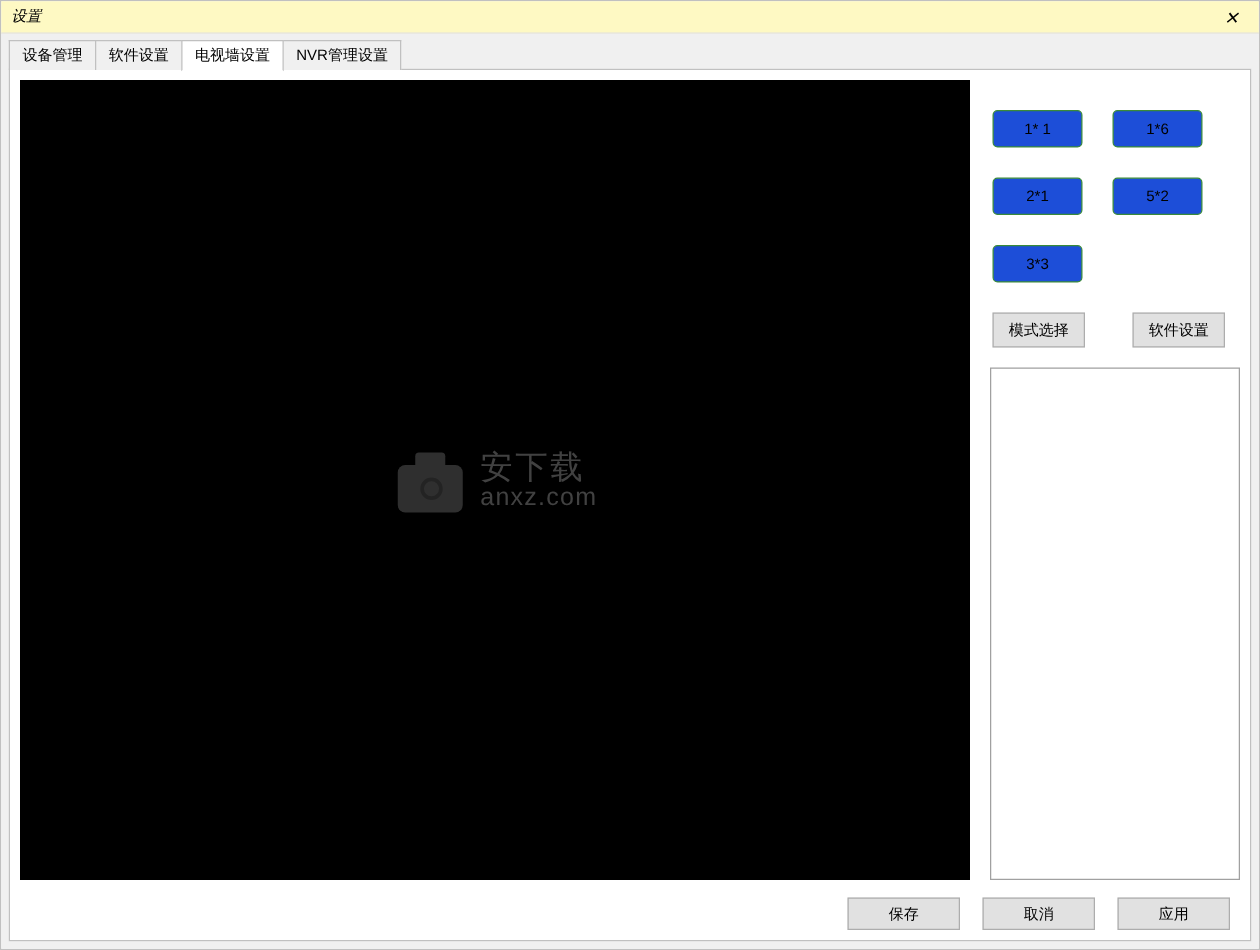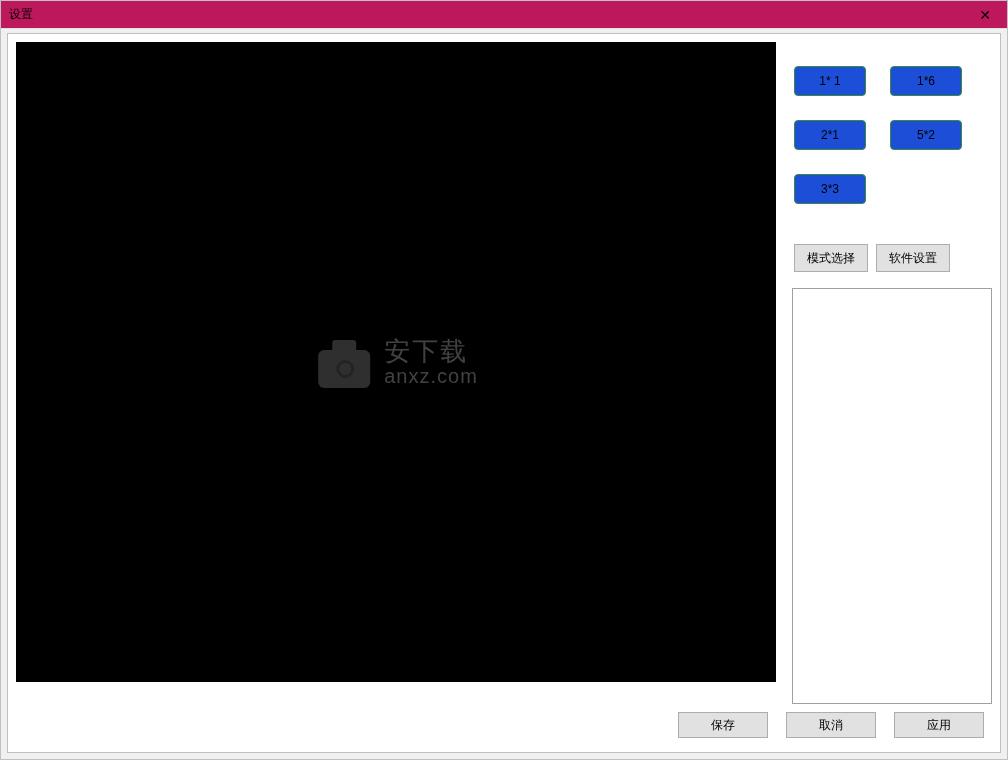--- a/index.html
+++ b/index.html
@@ -19,21 +19,22 @@
   display: flex;
   flex-direction: column;
 }
 .titlebar {
   height: 28px;
   display: flex;
   align-items: center;
   justify-content: space-between;
   padding: 0 4px 0 8px;
   border-bottom: 1px solid #e0e0e0;
-  background: #be185d;
+  background: #fef9c3;
+  font-style: italic;
 }
 .titlebar-title { font-size: 12px; color: #000; }
 .titlebar-close {
   width: 36px; height: 24px;
   display: flex; align-items: center; justify-content: center;
   cursor: pointer; font-size: 14px; color: #000;
 }
 .client {
   flex: 1;
   background: #f0f0f0;
@@ -163,42 +164,42 @@
   border: 1px solid #3a8a3a;
   border-radius: 4px;
   font-size: 12px;
   cursor: pointer;
   display: flex;
   align-items: center;
   justify-content: center;
 }
 .action-buttons {
   display: flex;
-  gap: 8px;
+  gap: 38px;
   padding-left: 2px;
-  margin-top: 24px;
+  margin-top: 8px;
 }
 .action-btn {
   width: 74px; height: 28px;
   background: #e1e1e1;
   border: 1px solid #adadad;
   font-size: 12px;
   cursor: pointer;
 }
 .decoder-list {
   flex: 1;
   background: #ffffff;
   border: 1px solid #a0a0a0;
   margin-left: 0;
 }
 .footer {
   height: 32px;
   display: flex;
   justify-content: flex-end;
-  align-items: flex-start;
+  align-items: flex-end;
   gap: 18px;
   padding-right: 8px;
 }
 .footer-btn {
   width: 90px; height: 26px;
   background: #e1e1e1;
   border: 1px solid #adadad;
   font-size: 12px;
   cursor: pointer;
 }
@@ -210,20 +211,26 @@
 
   <div class="titlebar">
     <span class="titlebar-title">设置</span>
     <div class="titlebar-close">
       <span>✕</span>
     </div>
   </div>
 
   <div class="client">
 
+    <div class="tabs-header">
+      <div class="tab">设备管理</div>
+      <div class="tab">软件设置</div>
+      <div class="tab active">电视墙设置</div>
+      <div class="tab">NVR管理设置</div>
+    </div>
 
     <div class="tab-content">
 
       <div class="main-row">
 
         <div class="grid-area">
           <div class="vline" style="left:25%"></div>
           <div class="vline" style="left:50%"></div>
           <div class="vline" style="left:75%"></div>
           <div class="hline" style="top:25%"></div>

